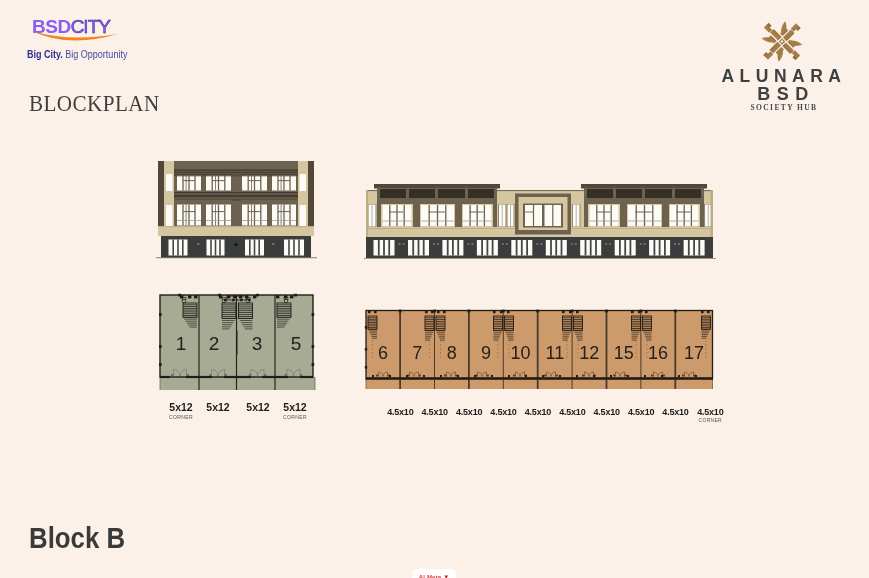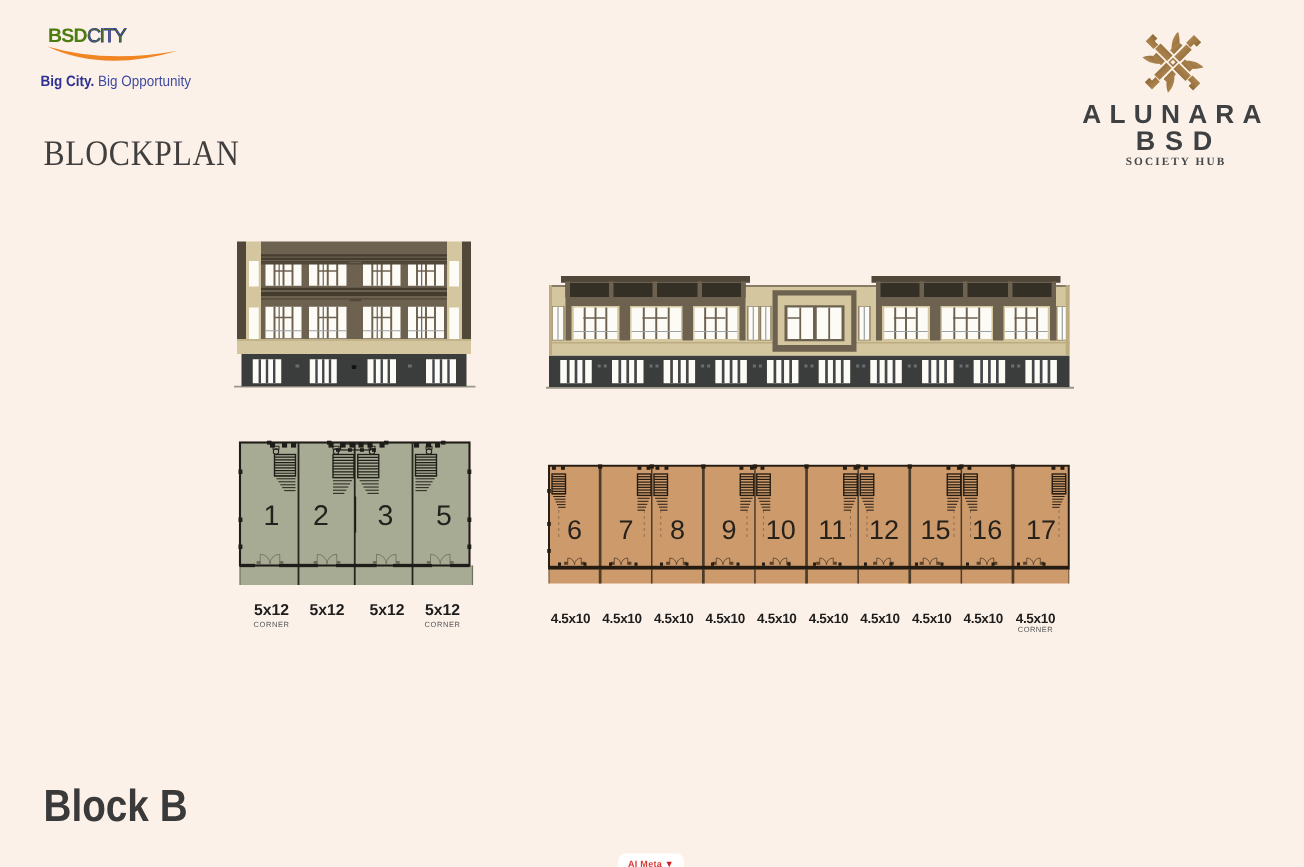--- a/index.html
+++ b/index.html
@@ -3,21 +3,21 @@
 <meta charset="utf-8">
 <style>
   html,body{margin:0;padding:0;}
   body{width:869px;height:578px;background:#fcf1e9;overflow:hidden;position:relative;
        font-family:"Liberation Sans",sans-serif;}
   .abs{position:absolute;}
 </style>
 </head>
 <body>
 
-<div class="abs" style="left:32px;top:16px;width:90px;height:18px;color:#4d7c0f;font-size:13px;font-weight:700;letter-spacing:-0.5px;white-space:nowrap;">BSD<span style="font-weight:400;letter-spacing:-1px;-webkit-text-stroke:0.5px #2e3192;">CITY</span></div>
+<div class="abs" style="left:32px;top:16px;width:90px;height:18px;color:#8b5cf6;font-size:19px;font-weight:700;letter-spacing:-0.5px;white-space:nowrap;">BSD<span style="font-weight:400;letter-spacing:-1px;-webkit-text-stroke:0.5px #2e3192;">CITY</span></div>
 
 <svg class="abs" style="left:31px;top:30px;" width="88" height="16" viewBox="0 0 88 16">
   <path d="M0.5,1 Q38,18.5 87.5,3.8 Q40,12.5 0.5,1 Z" fill="#f08521"></path>
 </svg>
 
 <div class="abs" style="left:27px;top:48.5px;width:120px;font-size:10px;color:#2e3192;white-space:nowrap;transform:scaleX(0.9);transform-origin:left top;"><b>Big City.</b> <span style="color:#3f4ba0;">Big Opportunity</span></div>
 
 <div class="abs" style="left:29px;top:90px;font-family:'Liberation Serif',serif;font-size:24px;color:#413f3e;letter-spacing:0.5px;transform:scaleX(0.88);transform-origin:left top;">BLOCKPLAN</div>
 
 <svg class="abs" style="left:760px;top:18px;" width="44" height="46" viewBox="0 0 44 46">
@@ -700,21 +700,21 @@
 <div class="abs" style="left:163px;top:413.5px;width:36px;text-align:center;font-size:5px;color:#555;letter-spacing:0.4px;">CORNER</div>
 
 <div class="abs" style="left:200px;top:401px;width:36px;text-align:center;font-size:10.5px;font-weight:700;color:#1c1c1c;">5x12</div>
 
 <div class="abs" style="left:240px;top:401px;width:36px;text-align:center;font-size:10.5px;font-weight:700;color:#1c1c1c;">5x12</div>
 
 <div class="abs" style="left:277px;top:401px;width:36px;text-align:center;font-size:10.5px;font-weight:700;color:#1c1c1c;">5x12</div>
 
 <div class="abs" style="left:277px;top:413.5px;width:36px;text-align:center;font-size:5px;color:#555;letter-spacing:0.4px;">CORNER</div>
 
-<div id="labelsR" class="abs" style="left:364px;top:404px;width:352px;height:20px;">
+<div id="labelsR" class="abs" style="left:384px;top:404px;width:352px;height:20px;">
     <div class="abs" style="left:-1.7px;top:2.5px;width:36px;text-align:center;font-size:9px;font-weight:700;color:#1c1c1c;letter-spacing:-0.2px;">4.5x10</div>
     <div class="abs" style="left:32.7px;top:2.5px;width:36px;text-align:center;font-size:9px;font-weight:700;color:#1c1c1c;letter-spacing:-0.2px;">4.5x10</div>
     <div class="abs" style="left:67.1px;top:2.5px;width:36px;text-align:center;font-size:9px;font-weight:700;color:#1c1c1c;letter-spacing:-0.2px;">4.5x10</div>
     <div class="abs" style="left:101.5px;top:2.5px;width:36px;text-align:center;font-size:9px;font-weight:700;color:#1c1c1c;letter-spacing:-0.2px;">4.5x10</div>
     <div class="abs" style="left:135.9px;top:2.5px;width:36px;text-align:center;font-size:9px;font-weight:700;color:#1c1c1c;letter-spacing:-0.2px;">4.5x10</div>
     <div class="abs" style="left:170.3px;top:2.5px;width:36px;text-align:center;font-size:9px;font-weight:700;color:#1c1c1c;letter-spacing:-0.2px;">4.5x10</div>
     <div class="abs" style="left:204.7px;top:2.5px;width:36px;text-align:center;font-size:9px;font-weight:700;color:#1c1c1c;letter-spacing:-0.2px;">4.5x10</div>
     <div class="abs" style="left:239.1px;top:2.5px;width:36px;text-align:center;font-size:9px;font-weight:700;color:#1c1c1c;letter-spacing:-0.2px;">4.5x10</div>
     <div class="abs" style="left:273.5px;top:2.5px;width:36px;text-align:center;font-size:9px;font-weight:700;color:#1c1c1c;letter-spacing:-0.2px;">4.5x10</div>
     <div class="abs" style="left:308.3px;top:2.5px;width:36px;text-align:center;font-size:9px;font-weight:700;color:#1c1c1c;letter-spacing:-0.2px;">4.5x10</div>

